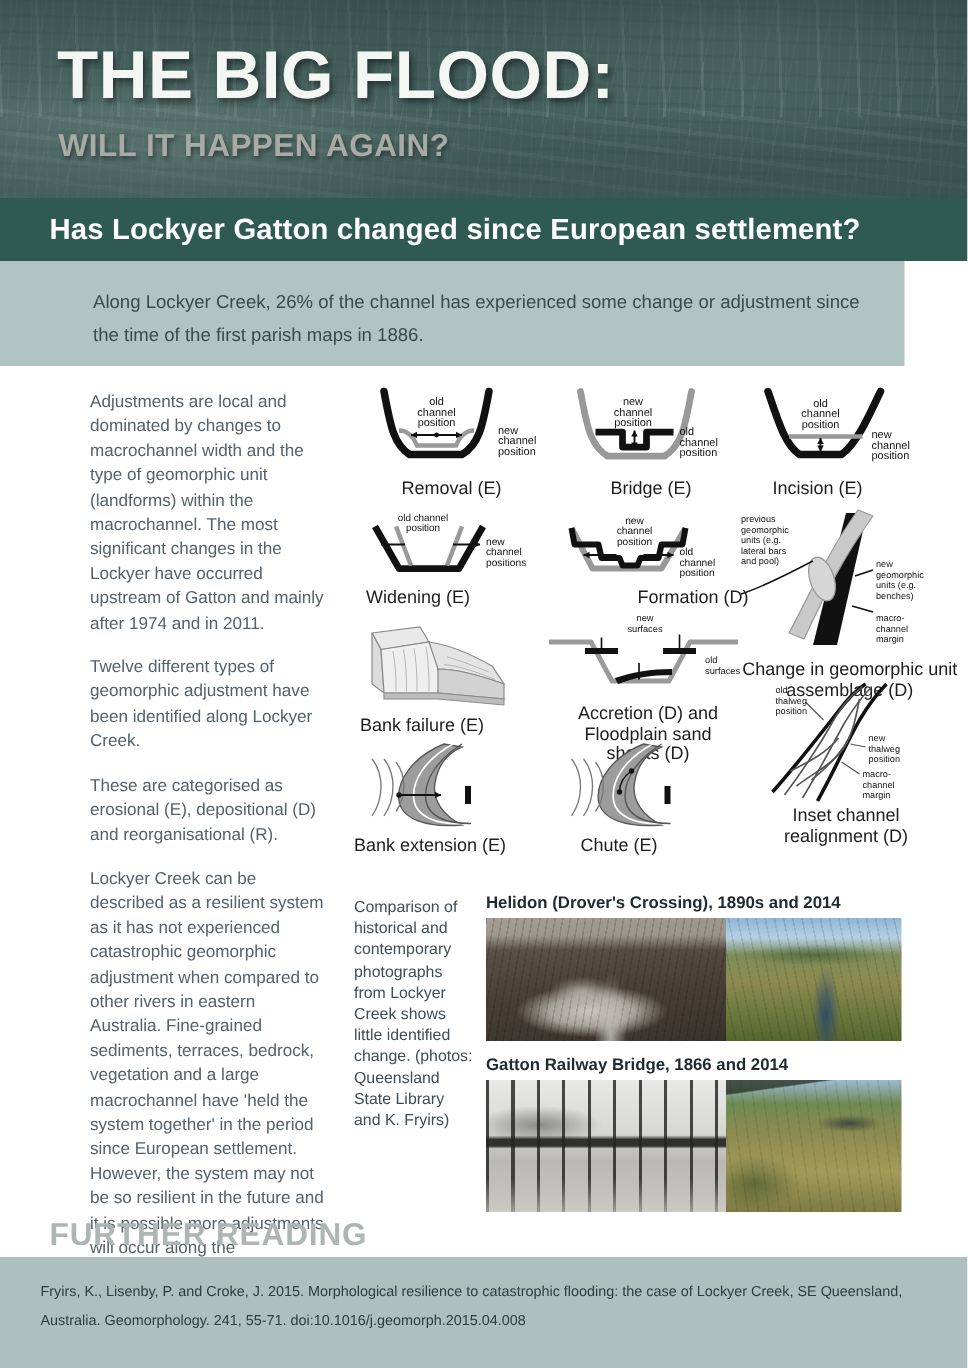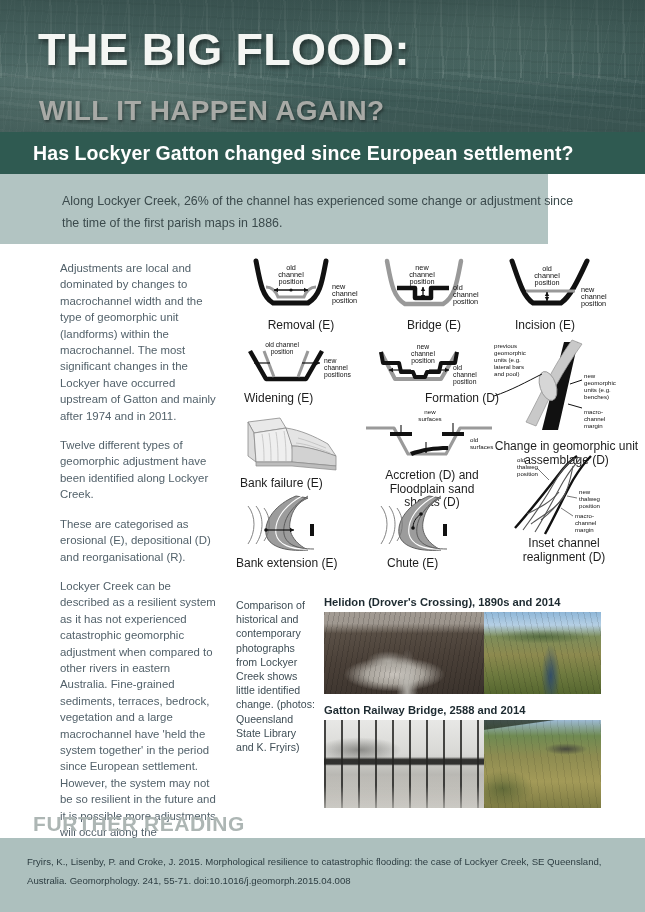--- a/index.html
+++ b/index.html
@@ -42,38 +42,37 @@
   }
   .title-main {
     position:absolute; left:38px; top:26px;
     font-size:45px; line-height:47px; font-weight:700; letter-spacing:.3px;
     color:#f4f6f3;
     text-shadow: 2px 3px 4px rgba(0,0,0,.45);
     font-stretch: condensed;
   }
   .title-sub {
     position:absolute; left:39px; top:84px;
-    font-size:28px; line-height:27px; font-weight:700; letter-spacing:.3px;
+    font-size:21px; line-height:27px; font-weight:700; letter-spacing:.3px;
     color:#a8aaa6;
     text-shadow: 1px 2px 3px rgba(0,0,0,.40);
-    margin-top: 13px;
   }
 
   
   .band {
     position:absolute; left:0; top:132px; width:645px; height:42px;
     background:#2f5a51; display:flex; align-items:center;
   }
   .band-text {
     margin-left:33px; color:#ffffff; font-size:19.5px; font-weight:700; letter-spacing:.1px;
   }
 
   
   .lead {
-    position:absolute; left:0; top:174px; width:548px; height:70px;
+    position:absolute; left:0; top:174px; width:603px; height:70px;
     background:#b2c4c2;
   }
   .lead-text {
     position:absolute; left:62px; top:16px; width:530px;
     color:#3b4a4c; font-size:12.4px; line-height:22px;
   }
 
   
   .leftcol {
     position:absolute; left:60px; top:260px; width:160px;
@@ -439,21 +438,21 @@
 
   <div class="compare">
     <div class="compare-note">Comparison of historical and contemporary photographs from Lockyer Creek shows little identified change. (photos: Queensland State Library and K. Fryirs)</div>
 
     <div class="cmp-title" style="left:88px; top:0px;">Helidon (Drover's Crossing), 1890s and 2014</div>
     <div class="photo-pair" style="left:88px; top:16px; width:277px; height:82px;">
       <div class="ph ph-helidon-old"></div>
       <div class="ph ph-helidon-new"></div>
     </div>
 
-    <div class="cmp-title" style="left:88px; top:108px;">Gatton Railway Bridge, 2588 and 2014</div>
+    <div class="cmp-title" style="left:88px; top:108px;">Gatton Railway Bridge, 1866 and 2014</div>
     <div class="photo-pair" style="left:88px; top:124px; width:277px; height:88px;">
       <div class="ph ph-gatton-old"></div>
       <div class="ph ph-gatton-new"></div>
     </div>
   </div>
 
   <div class="further">FURTHER READING</div>
   <div class="refbar">
     <div class="refbar-text">Fryirs, K., Lisenby, P. and Croke, J. 2015. Morphological resilience to catastrophic flooding: the case of Lockyer Creek, SE Queensland, Australia. Geomorphology. 241, 55-71. doi:10.1016/j.geomorph.2015.04.008</div>
   </div>

